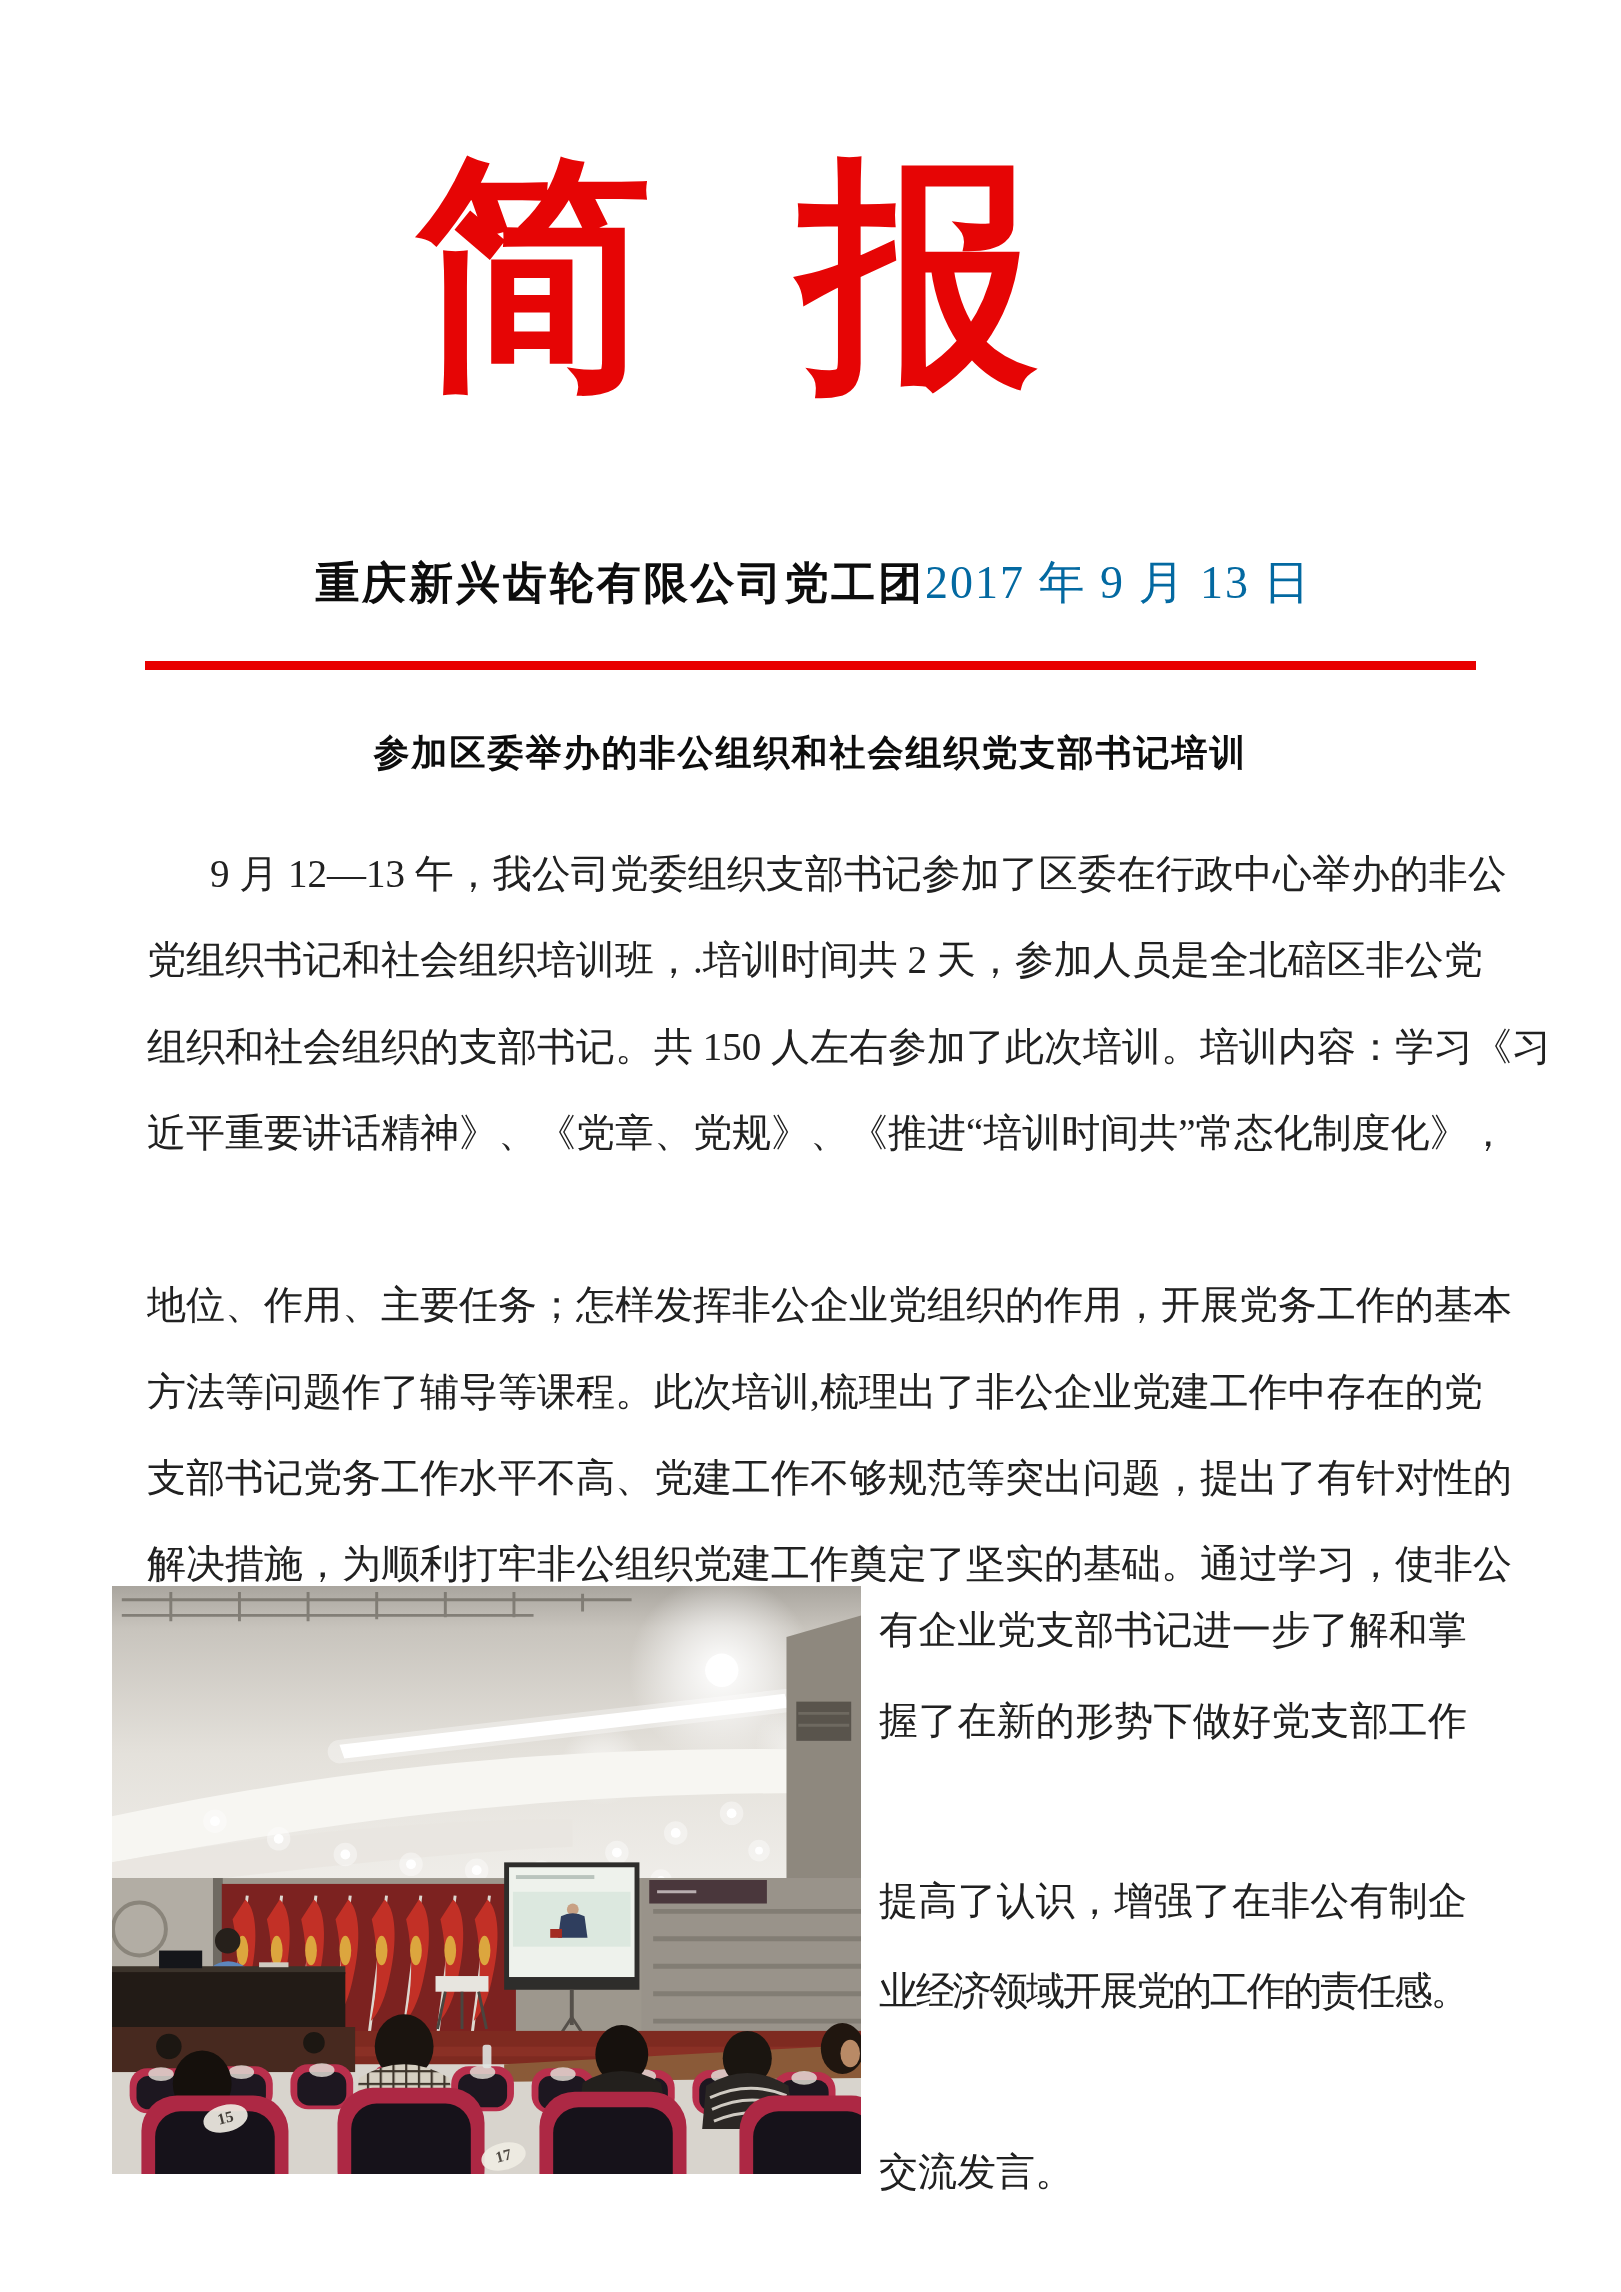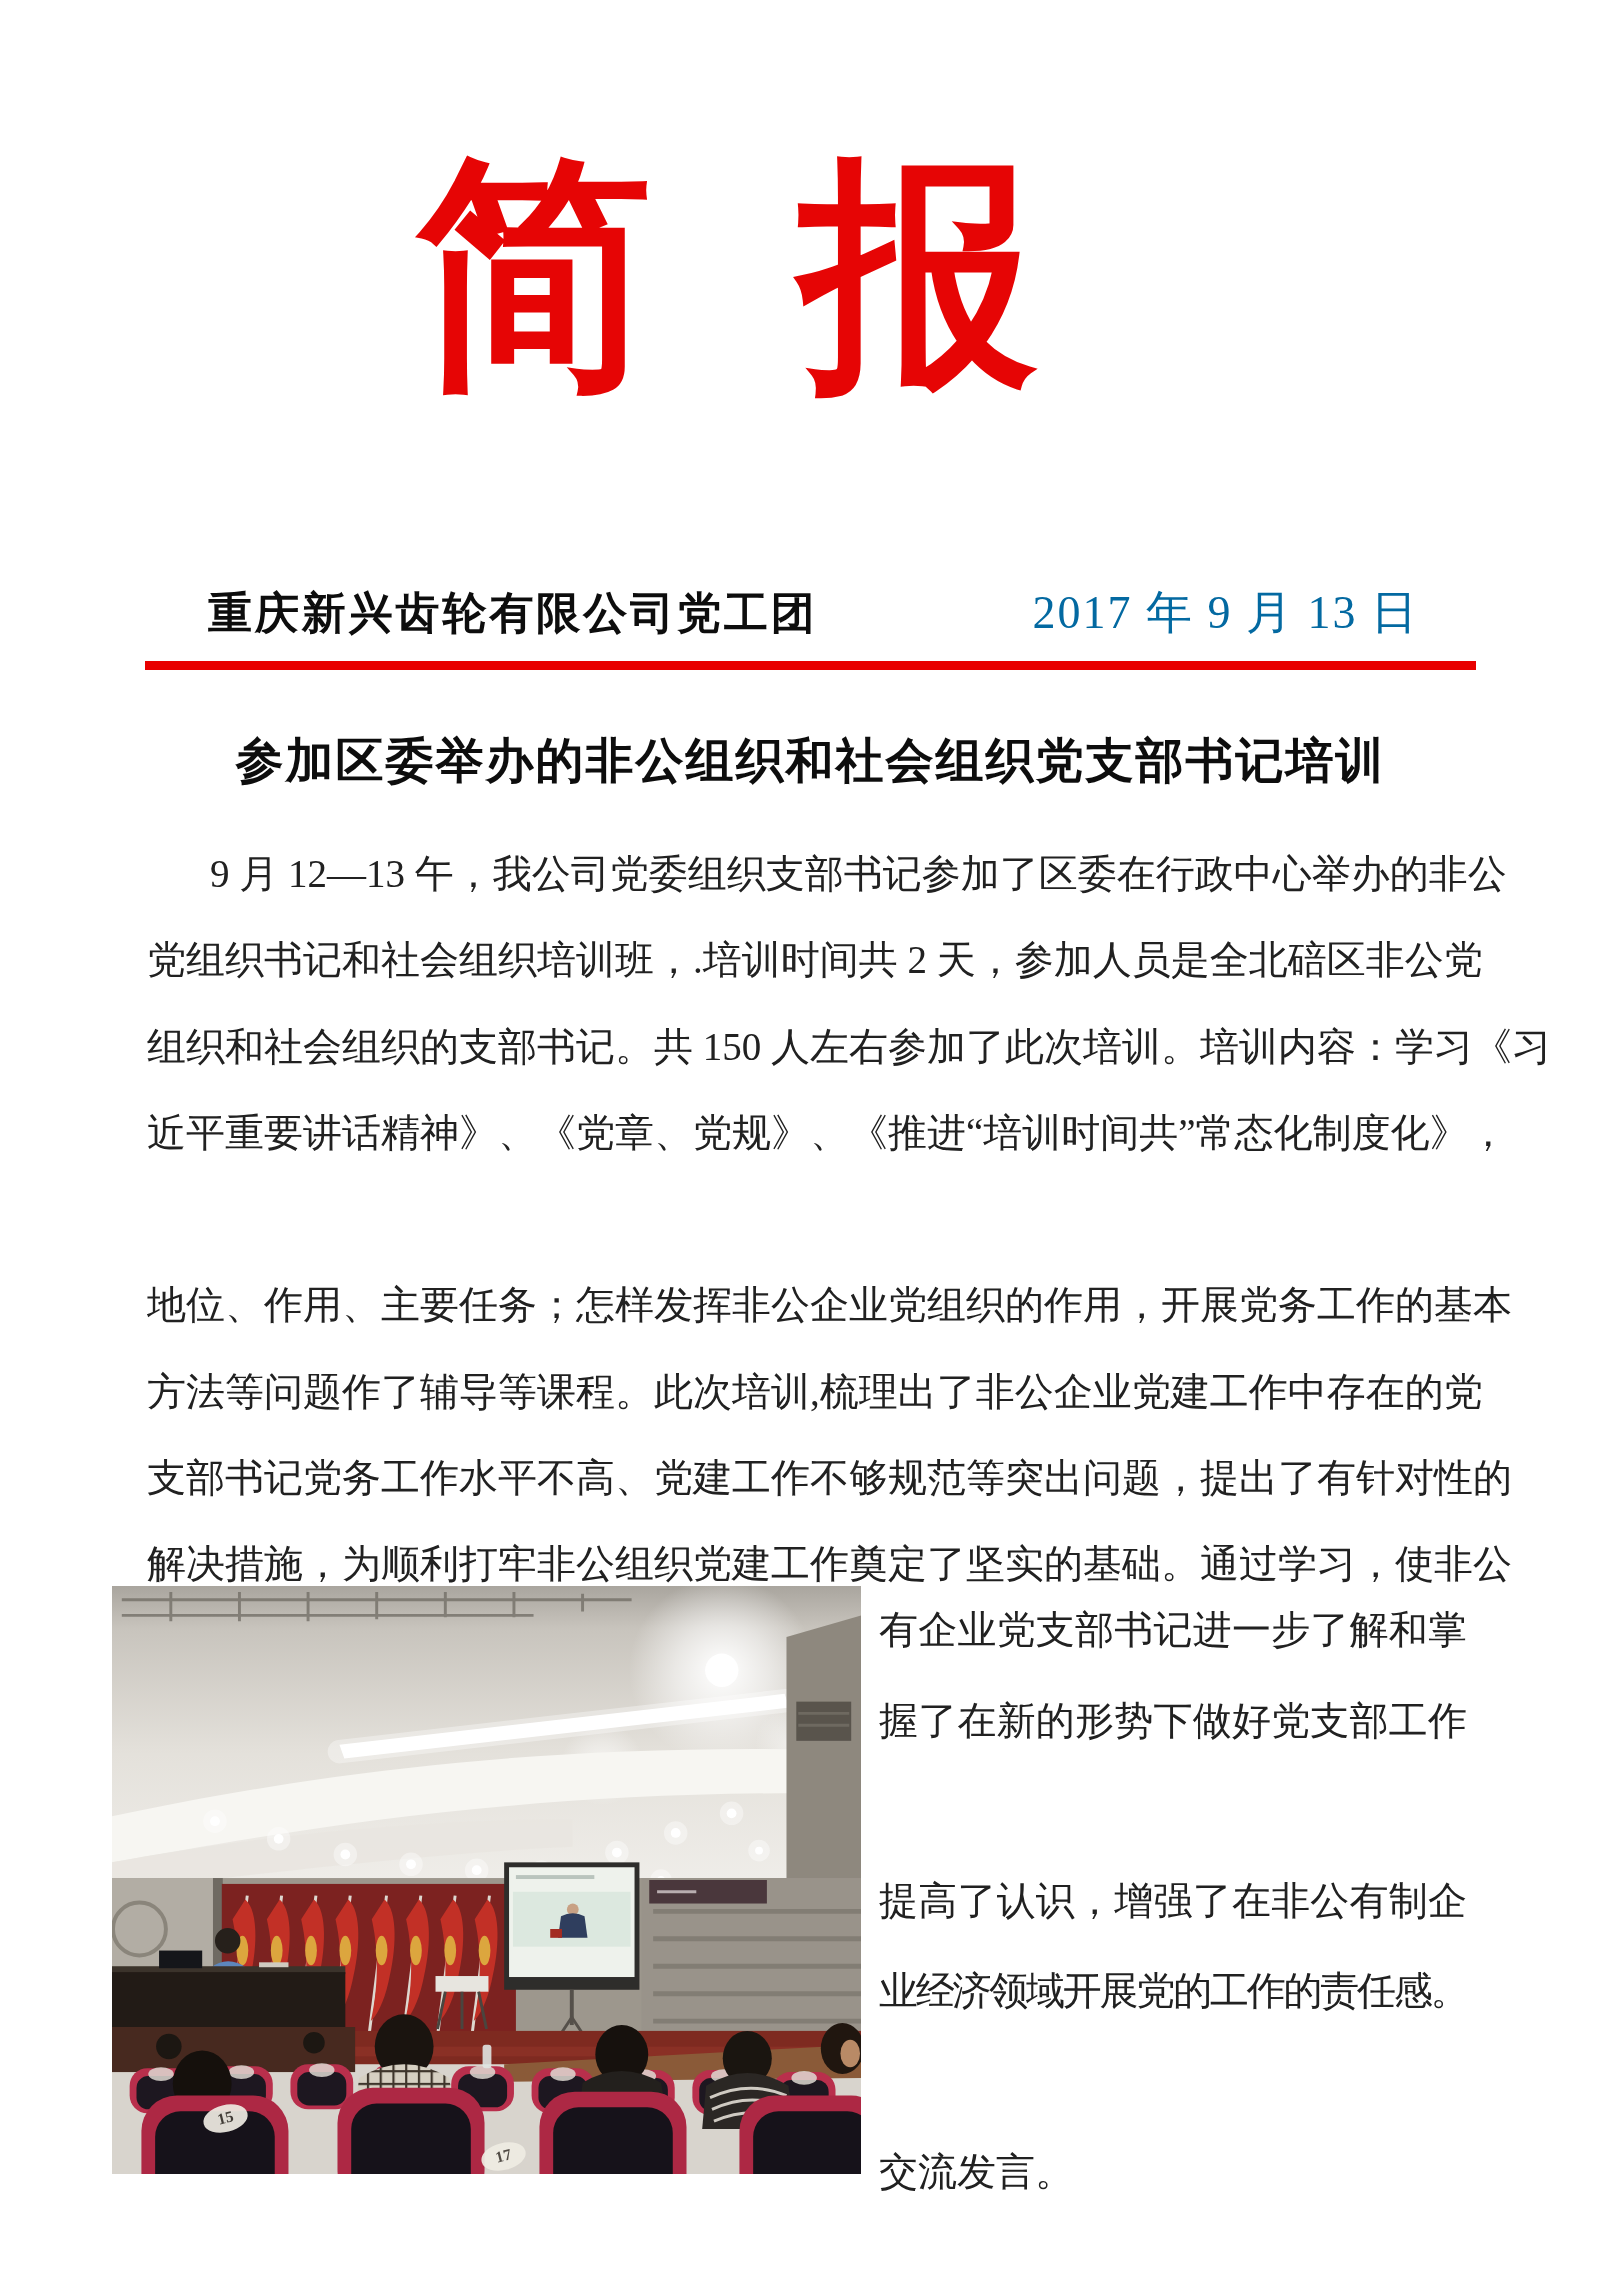--- a/index.html
+++ b/index.html
@@ -25,41 +25,41 @@
   .mast-right{left:800px;}
   
   .issue{
     position:absolute;top:470px;left:0;width:100%;
     text-align:center;
     font-family:"Liberation Sans","DejaVu Sans",sans-serif;
     font-weight:bold;font-size:46px;letter-spacing:3.9px;color:#0d0d0d;
   }
   
   .pubrow{
-    position:absolute;top:582px;left:147px;width:1329px;
-    display:flex;justify-content:space-between;align-items:baseline;
+    position:absolute;top:552px;left:147px;width:1329px;
+    display:flex;justify-content:center;align-items:baseline;
   }
   .org{
     font-family:"Liberation Sans","DejaVu Sans",sans-serif;
     font-weight:bold;font-size:44px;letter-spacing:2.9px;color:#0d0d0d;
     padding-left:61px;
   }
   .pubdate{
     font-size:46px;letter-spacing:2px;color:#0369a1;
     padding-right:57px;
   }
   .rule{
     position:absolute;top:661px;left:145px;width:1331px;height:8.8px;
     background:var(--rule,#e80000);
   }
   .art-title{
     position:absolute;top:729px;left:0;width:100%;margin:0;
     text-align:center;
     font-family:"Liberation Sans","DejaVu Sans",sans-serif;
-    font-weight:bold;font-size:48px;letter-spacing:2px;color:#0d0d0d;
+    font-weight:bold;font-size:36px;letter-spacing:2px;color:#0d0d0d;
   }
   
   .line{
     position:absolute;left:147px;width:1329px;height:49px;
     font-size:39px;line-height:49px;
     text-align:justify;text-align-last:justify;
     white-space:nowrap;color:#212121;margin-top:20px;
   }
   .indent{padding-left:63px;width:1266px;}
   .l0{top:829px}.l1{top:915px}.l2{top:1002px}.l3{top:1088px}.l4{top:1174px}

